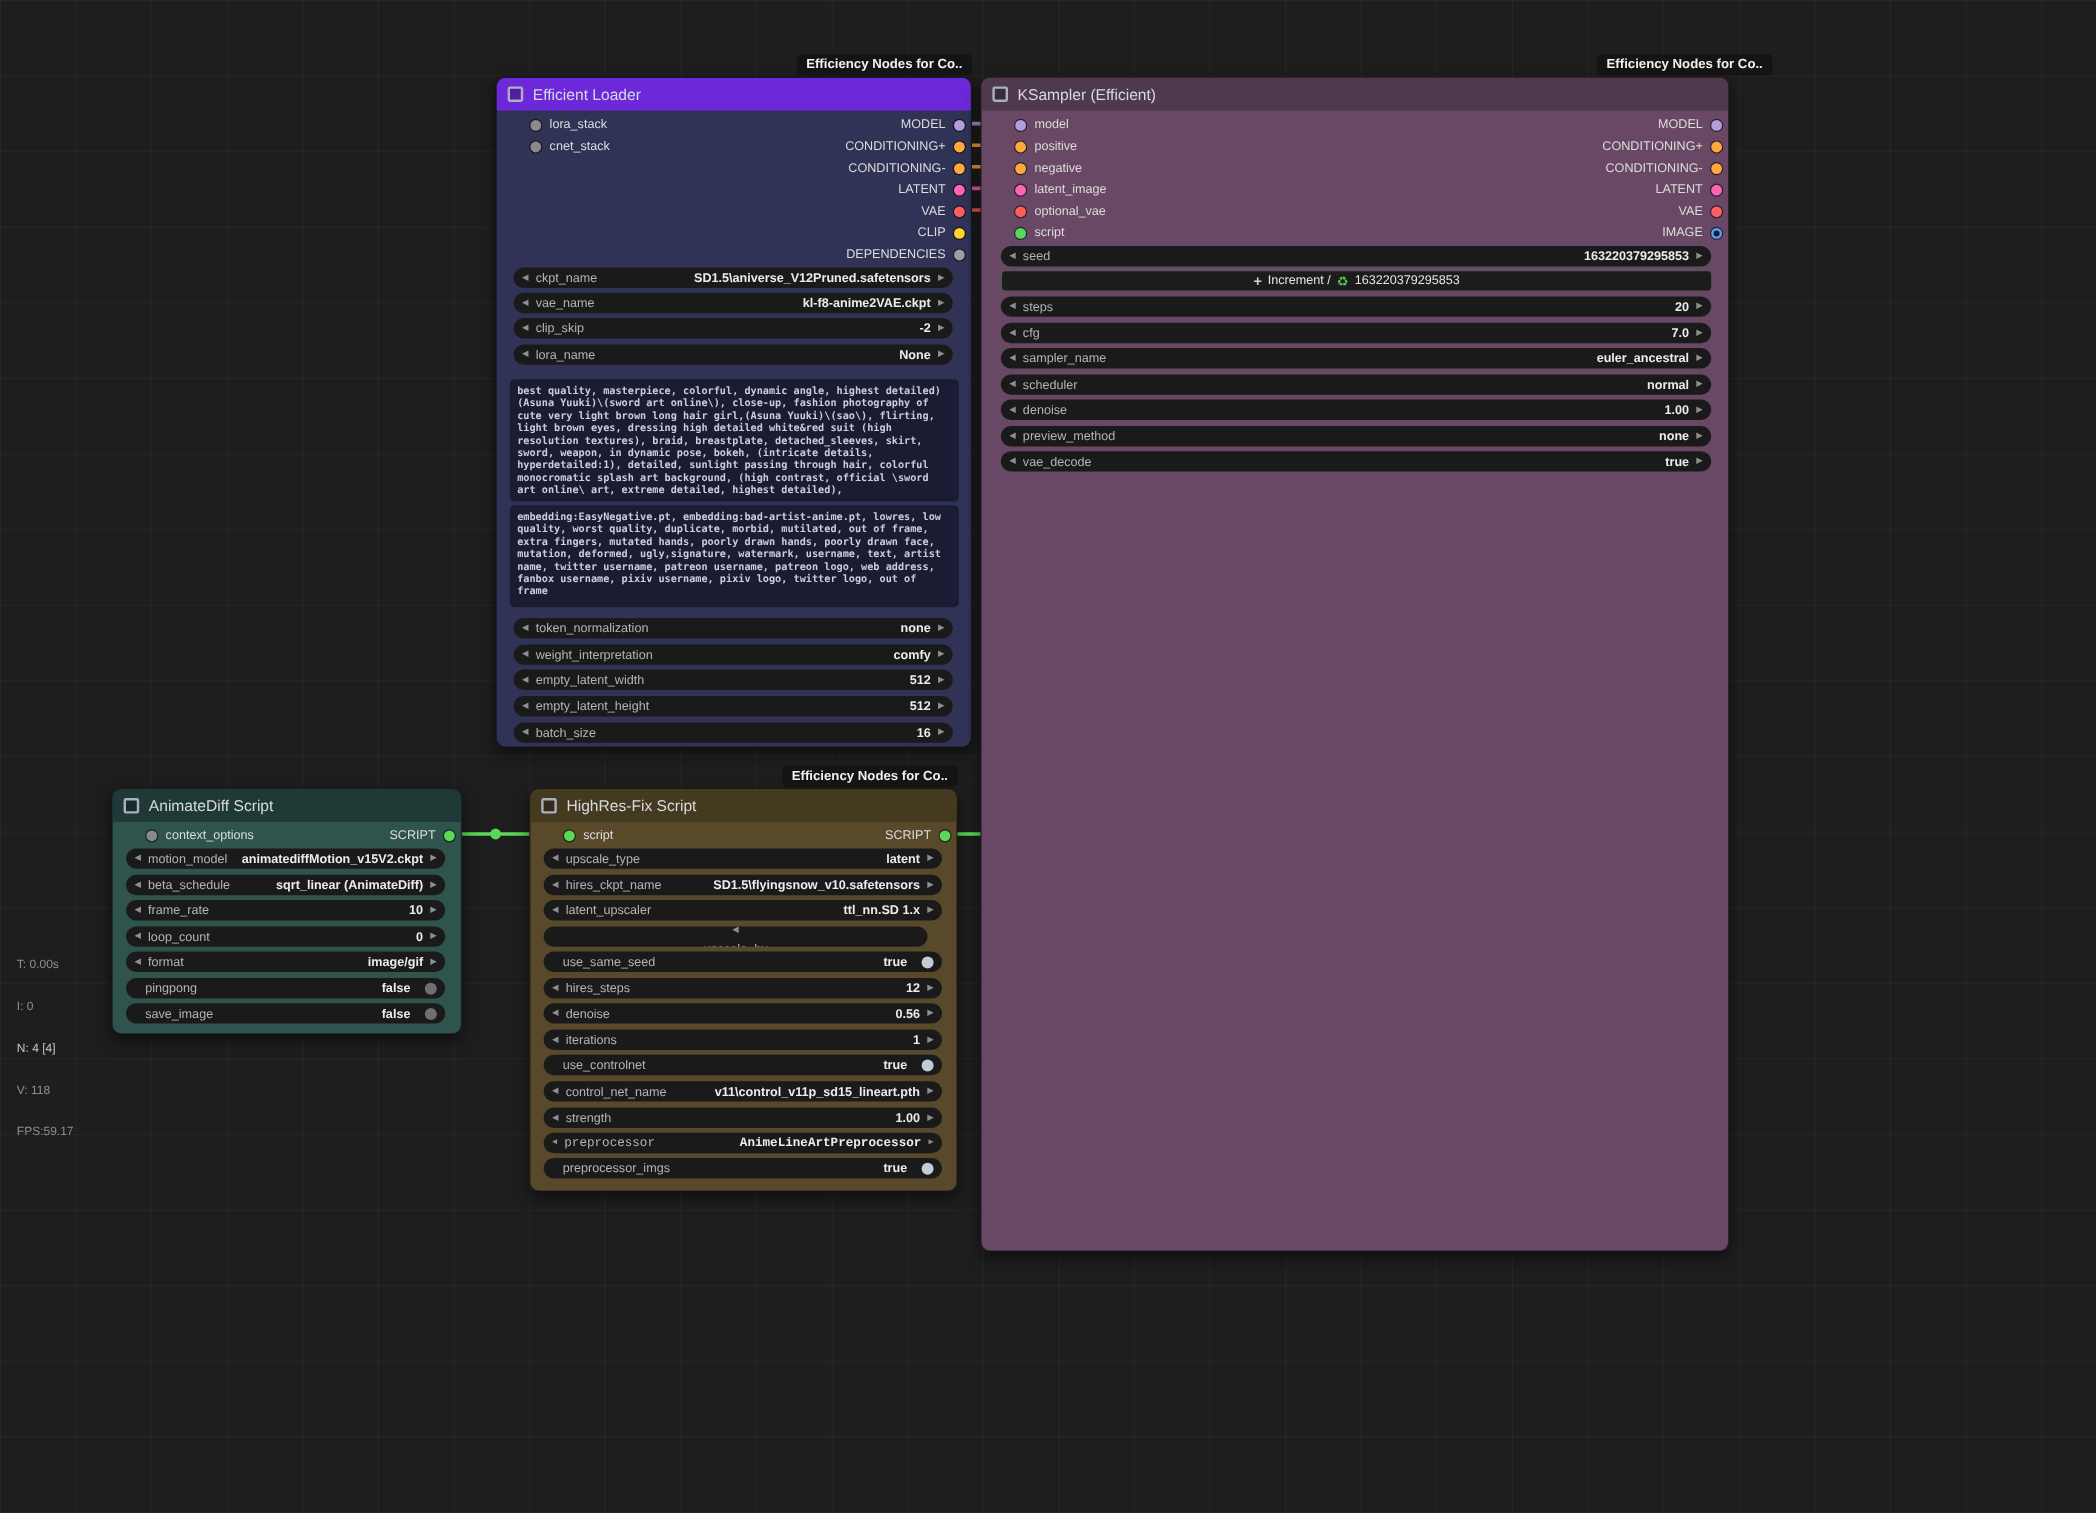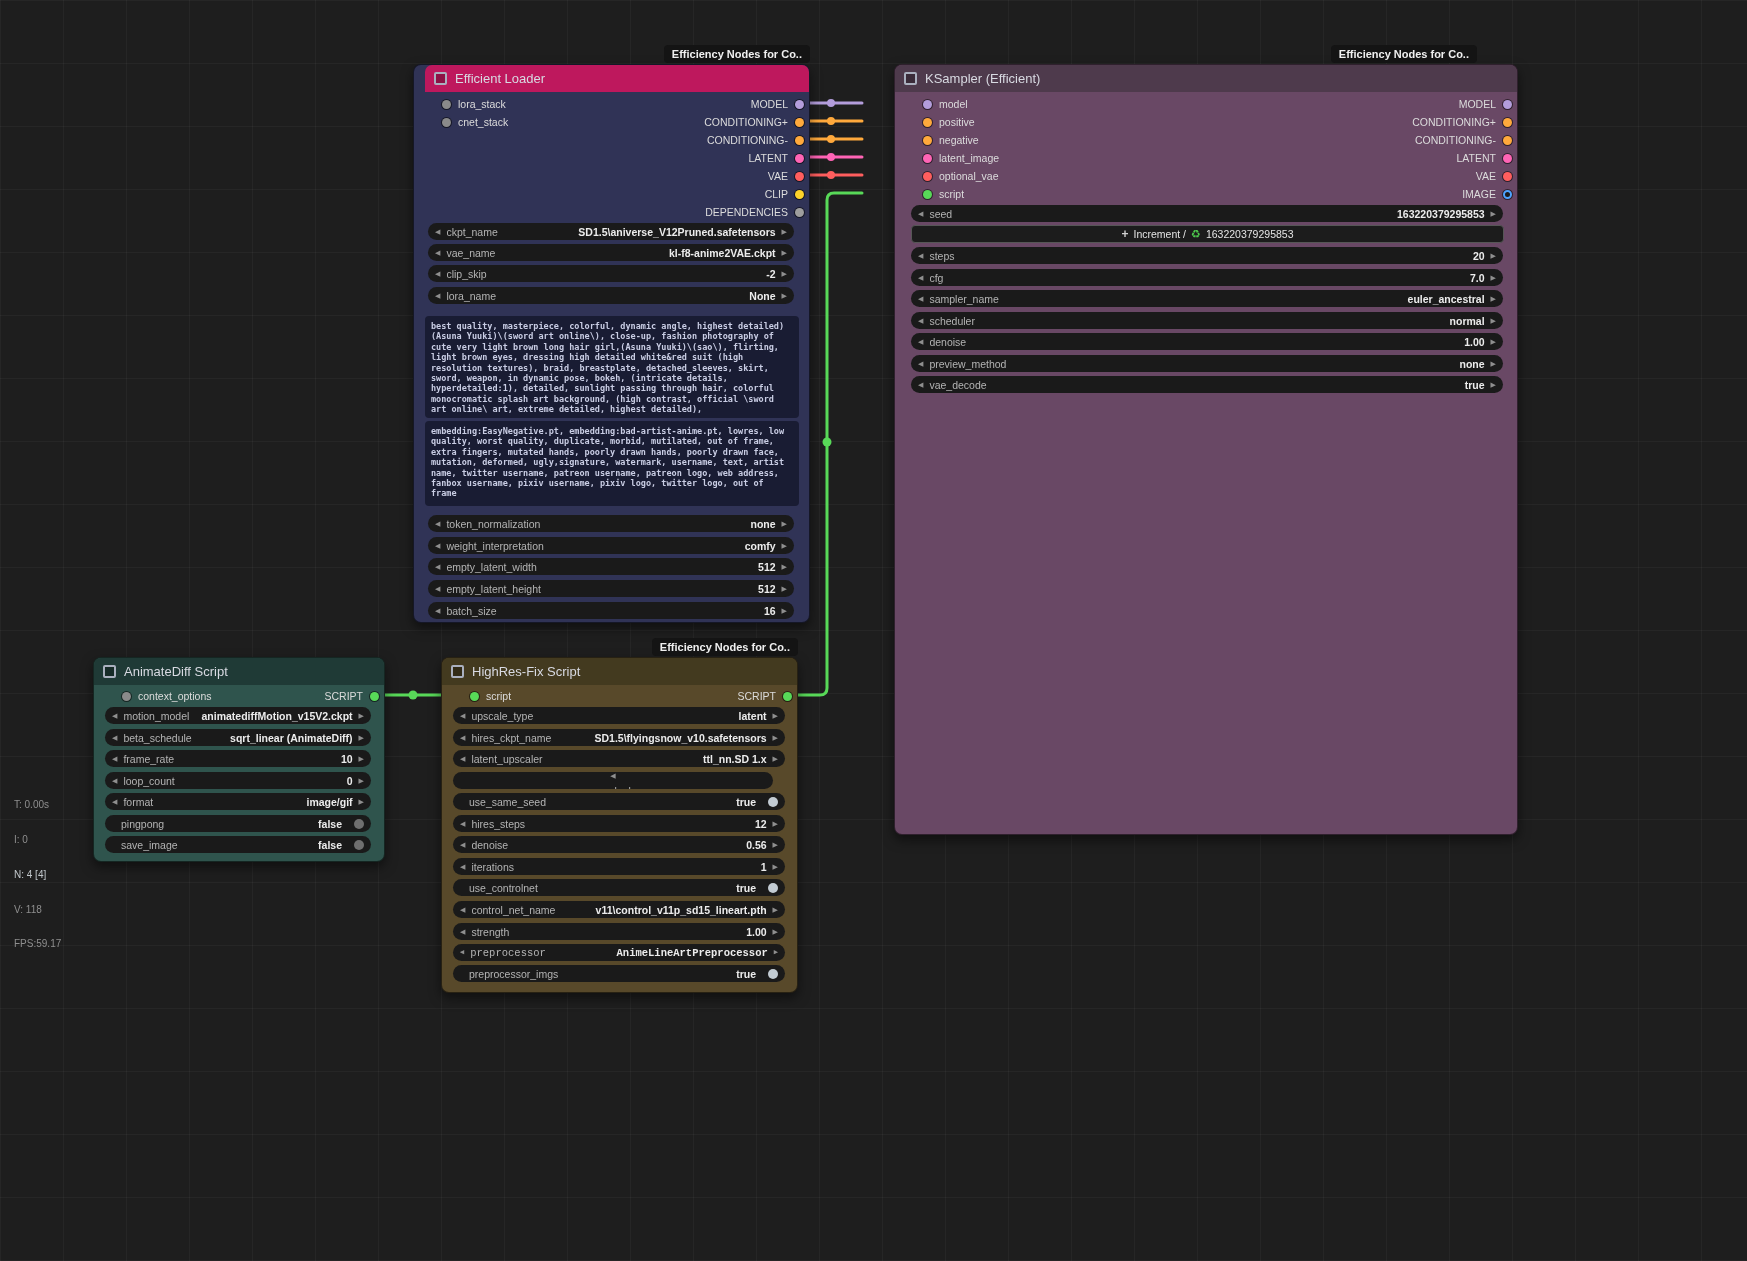--- a/index.html
+++ b/index.html
@@ -9,21 +9,21 @@
       linear-gradient(rgba(255,255,255,0.035) 1px, transparent 1px),
       linear-gradient(90deg, rgba(255,255,255,0.035) 1px, transparent 1px);
     background-size:63px 63px;
     font-family:"Liberation Sans","DejaVu Sans",sans-serif;}
   .links{position:absolute;left:0;top:0;z-index:1;}
   .node{position:absolute;z-index:2;border-radius:8px;box-sizing:border-box;
     box-shadow:0 5px 12px rgba(0,0,0,0.5);border:1px solid rgba(0,0,0,0.55);}
   .nheader{position:absolute;left:0;right:0;top:0;height:27px;border-radius:7px 7px 0 0;
     display:flex;align-items:center;gap:8px;padding:0 9px;font-size:13px;color:#d8dae2;box-sizing:border-box;}
   .nicon{width:9px;height:9px;border:2px solid #aab0bf;border-radius:2px;background:rgba(0,0,0,0.25);flex:0 0 auto;}
-  .n-loader{background:#303356;}  .n-loader .nheader{background:#be185d;margin-left:11px;}
+  .n-loader{background:#303356;}  .n-loader .nheader{background:#6d28d9;}
   .n-ksampler{background:#694865;} .n-ksampler .nheader{background:#4e3a4c;}
   .n-adiff{background:#2f544d;}   .n-adiff .nheader{background:#1f3a36;}
   .n-hires{background:#58492a;}   .n-hires .nheader{background:#433a1f;}
   .prow{position:absolute;height:18px;display:flex;align-items:center;gap:7px;font-size:10.5px;color:#dcdcdc;white-space:nowrap;}
   .prow.in{left:5px;padding-left:23px;} .prow.out{right:5px;flex-direction:row-reverse;}
   .dot{width:9px;height:9px;border-radius:50%;box-shadow:0 0 0 1px rgba(0,0,0,0.55);flex:0 0 auto;box-sizing:border-box;}
   .d-model{background:#b39ddb;} .d-cond{background:#ffa93c;} .d-latent{background:#ff64b5;}
   .d-vae{background:#ff5e5e;}   .d-clip{background:#ffd32a;} .d-dep{background:#9e9e9e;}
   .d-gray{background:#8a8a8a;}  .d-script{background:#58d958;}
   .d-image{background:#1c1c1c;border:2.5px solid #4da3ff;}
@@ -167,21 +167,21 @@
         <span class="arr">▶</span>
       </div>
     <div class="widget" style="top:537px;left:14px;right:15px;">
         <span class="arr">◀</span>
         <span class="wlabel">batch_size</span>
         <span class="wvalue">16</span>
         <span class="arr">▶</span>
       </div>
   </div>
 
-  <div class="node n-ksampler" style="left:894px;top:64px;width:624px;height:771px;">
+  <div class="node n-ksampler" style="left:817px;top:64px;width:624px;height:979px;">
     <div class="nheader">
       <span class="nicon"></span>
       <span>KSampler (Efficient)</span>
     </div>
     <div class="prow in" style="top:30px">
         <span class="dot d-model"></span>
         <span>model</span>
       </div>
     <div class="prow in" style="top:48px">
         <span class="dot d-cond"></span>

